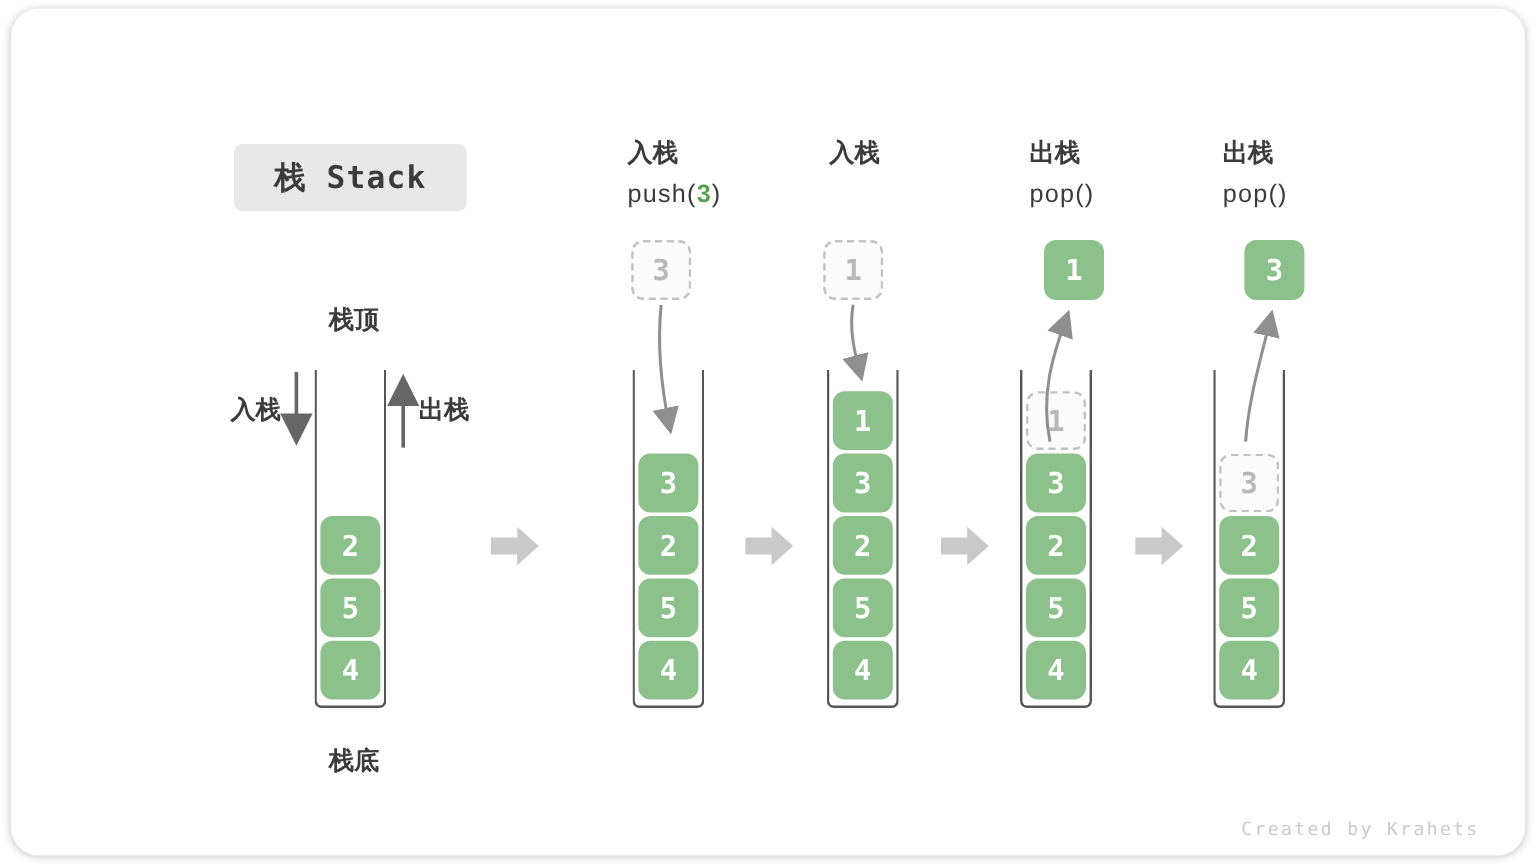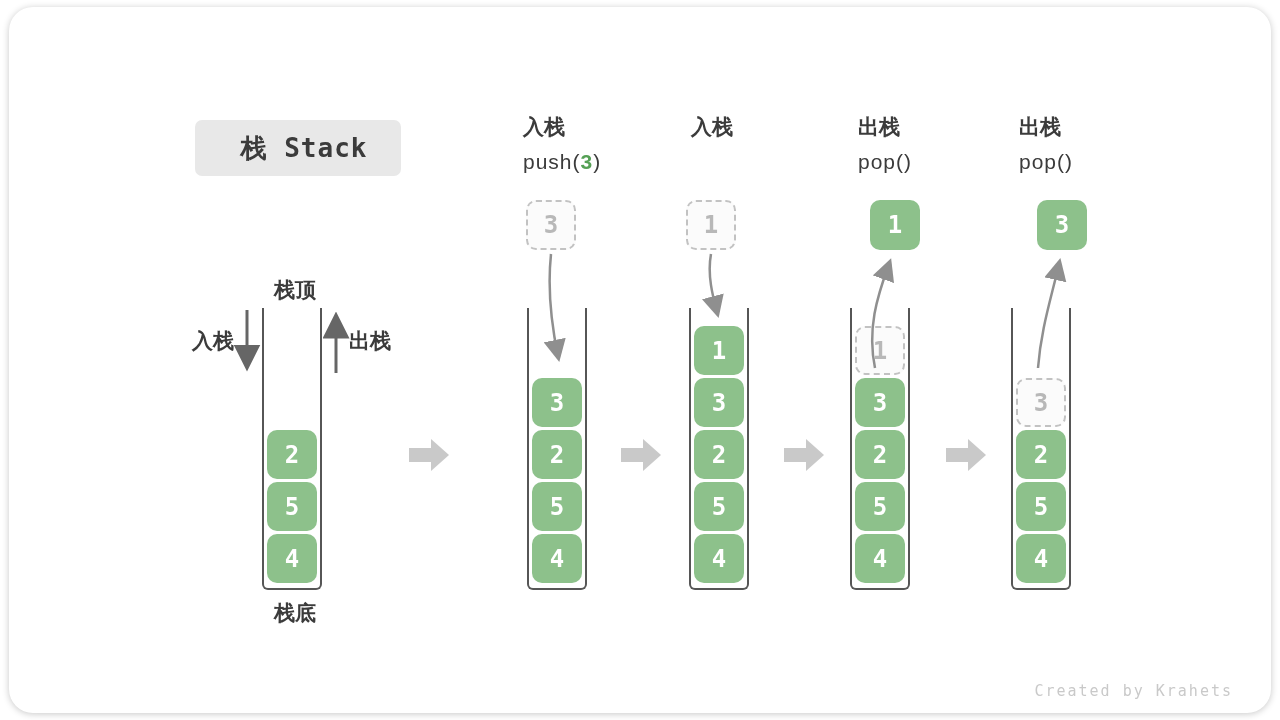--- a/index.html
+++ b/index.html
@@ -7,26 +7,26 @@
           font-family:"DejaVu Sans",sans-serif;}
   .card{position:absolute;left:9px;top:7px;width:1262px;height:706px;
         background:#ffffff;border-radius:24px;
         box-shadow:0 1px 7px rgba(0,0,0,0.22);}
 
   
   .title-box{position:absolute;left:186px;top:113px;width:194px;height:56px;
              background:var(--badge_bg);border-radius:7px;
              display:flex;align-items:center;justify-content:center;
              font-family:"DejaVu Sans Mono",monospace;font-weight:bold;
-             font-size:26px;color:var(--ink);letter-spacing:1px;padding-left:12px;}
+             font-size:26px;color:var(--ink);letter-spacing:1px;}
 
   
   .lbl{position:absolute;font-weight:bold;font-size:21px;color:var(--ink);}
-  .lbl-top{left:236px;top:245px;width:100px;text-align:center;margin-top:24px;}
-  .lbl-bottom{left:236px;top:592px;width:100px;text-align:center;}
+  .lbl-top{left:236px;top:245px;width:100px;text-align:center;}
+  .lbl-bottom{left:236px;top:613px;width:100px;text-align:center;}
   .lbl-push{left:183px;top:320px;}
   .lbl-pop{left:340px;top:320px;}
 
   
   .op{position:absolute;top:106px;width:170px;}
   .op .cn{font-size:21px;color:var(--ink);font-weight:bold;}
   .op .code{margin-top:9px;font-family:Liberation Sans, sans-serif;
             font-size:21px;color:var(--ink);letter-spacing:1px;}
   .op .code .g{color:var(--code_green);font-weight:bold;}
   .op2{left:514px;} .op3{left:682px;} .op4{left:849px;} .op5{left:1010px;}

